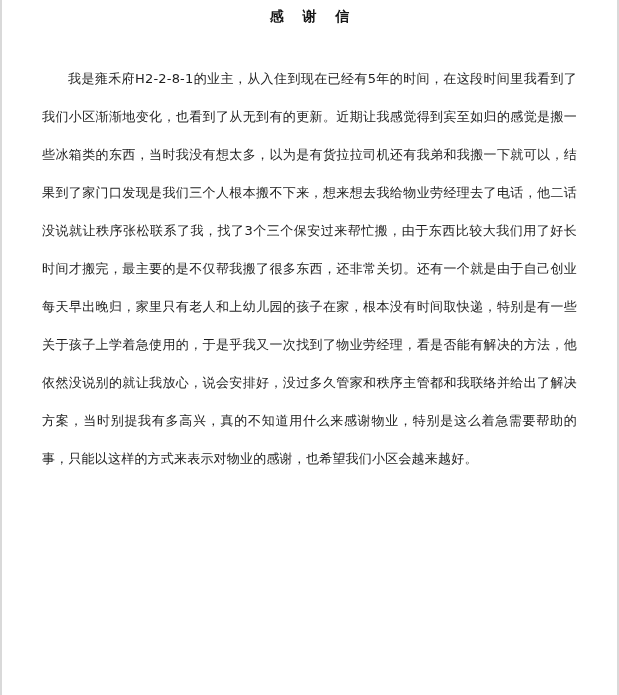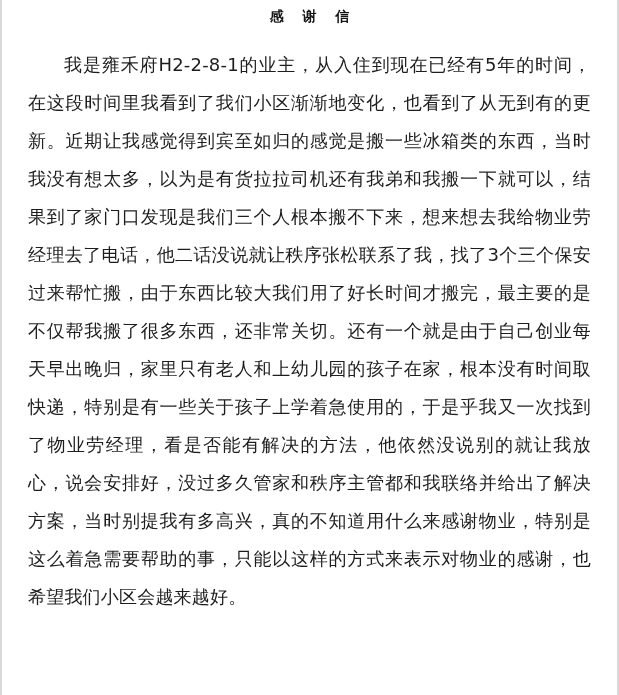--- a/index.html
+++ b/index.html
@@ -44,27 +44,27 @@
     font-weight: 600;
     color: #151515;
     padding-top: 8px;
     padding-bottom: 6px;
     text-indent: 7px;
   }
   .doc-body {
     padding: 12px 26px 0 26px;
   }
   .doc-para {
-    font-size: 18px;
+    font-size: 13px;
     line-height: 38px;
     text-align: justify;
     text-align-last: left;
     text-justify: inter-ideograph;
     color: #1d1d1d;
-    margin: 2px;
+    margin: 16px;
     letter-spacing: 0.2px;
     text-indent: 2em;
     word-break: break-all;
   }
 </style>
 </head>
 <body>
 
 <div id="page">
   <div class="left-rule"></div>

